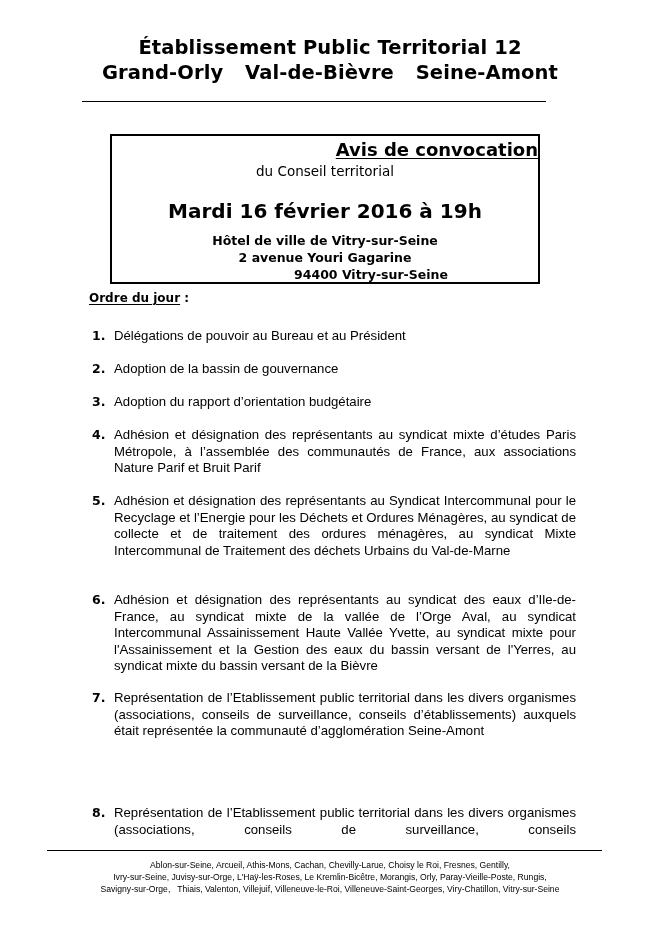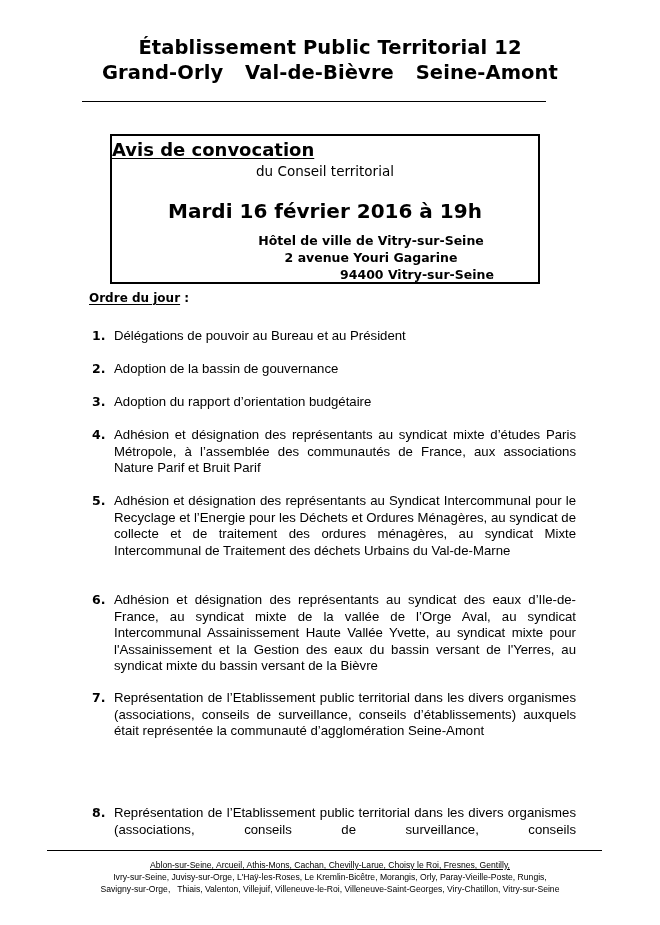--- a/index.html
+++ b/index.html
@@ -2,36 +2,36 @@
 <html><head>
   <meta charset="utf-8">
   <style>
     html, body { margin: 0; padding: 0; background: #ffffff; }
     body { width: 660px; height: 925px; position: relative; overflow: hidden; color: #000; font-family: "DejaVu Sans", sans-serif; }
     .hdr { position: absolute; left: 0; width: 660px; text-align: center; font-weight: bold; font-size: 19.5px; letter-spacing: 0.1px; }
     .hdr1 { top: 36px; }
     .hdr2 { top: 61px; word-spacing: 4px; }
     .rule-top { position: absolute; left: 82px; top: 101px; width: 464px; height: 1px; background: #000; }
     .box { position: absolute; left: 110px; top: 134px; width: 326px; height: 146px; border: 2px solid #000; box-sizing: content-box; width: 426px; }
-    .box-title { position: absolute; left: 0; width: 100%; top: 3px; text-align: left; font-weight: bold; font-size: 18px; text-decoration: underline; text-underline-offset: 2px; }
+    .box-title { position: absolute; left: 0; width: 100%; top: 3px; text-align: right; font-weight: bold; font-size: 18px; text-decoration: underline; text-underline-offset: 2px; }
     .box-sub { position: absolute; left: 0; width: 100%; top: 27px; text-align: center; font-size: 13.5px; }
     .box-date { position: absolute; left: 0; width: 100%; top: 63px; text-align: center; font-weight: bold; font-size: 20px; }
-    .box-addr { position: absolute; left: 0; width: 100%; text-align: center; font-weight: bold; font-size: 12.5px; margin-left: 46px; }
+    .box-addr { position: absolute; left: 0; width: 100%; text-align: center; font-weight: bold; font-size: 12.5px; }
     .a1 { top: 97px; } .a2 { top: 114px; } .a3 { top: 131px; padding-left: 46px; }
     .odj { position: absolute; left: 89px; top: 291px; font-size: 12px; font-weight: bold; }
     .odj u { text-underline-offset: 2px; }
     .item { position: absolute; left: 92px; width: 484px; font-size: 12.5px; line-height: 16.5px; font-family: "Liberation Sans", sans-serif; font-size: 13.2px; }
     .item .num { position: absolute; left: 0; top: 0; font-weight: bold; font-family: "DejaVu Sans", sans-serif; font-size: 12.5px; }
     .item .txt { margin-left: 22px; text-align: justify; text-align-last: left; }
     .i1 { top: 328px; } .i2 { top: 361px; } .i3 { top: 394px; }
     .i4 { top: 427px; } .i5 { top: 493px; } .i6 { top: 592px; }
     .i7 { top: 690px; } .i8 { top: 805px; }
     .rule-bot { position: absolute; left: 47px; top: 850px; width: 555px; height: 1px; background: #000; }
     .foot { position: absolute; left: 0; width: 660px; text-align: center; font-size: 8.6px; font-family: "Liberation Sans", sans-serif; line-height: 12px; }
-    .f1 { top: 859px; text-decoration: underline; } .f2 { top: 871px; } .f3 { top: 883px; }
+    .f1 { top: 859px; } .f2 { top: 871px; } .f3 { top: 883px; }
   </style>
 </head>
 <body>
 
 <div class="hdr hdr1">Établissement Public Territorial 12</div>
 <div class="hdr hdr2" style="white-space: pre;">Grand-Orly  Val-de-Bièvre  Seine-Amont</div>
 <div class="rule-top"></div>
 
 <div class="box">
   <div class="box-title">Avis de convocation</div>

